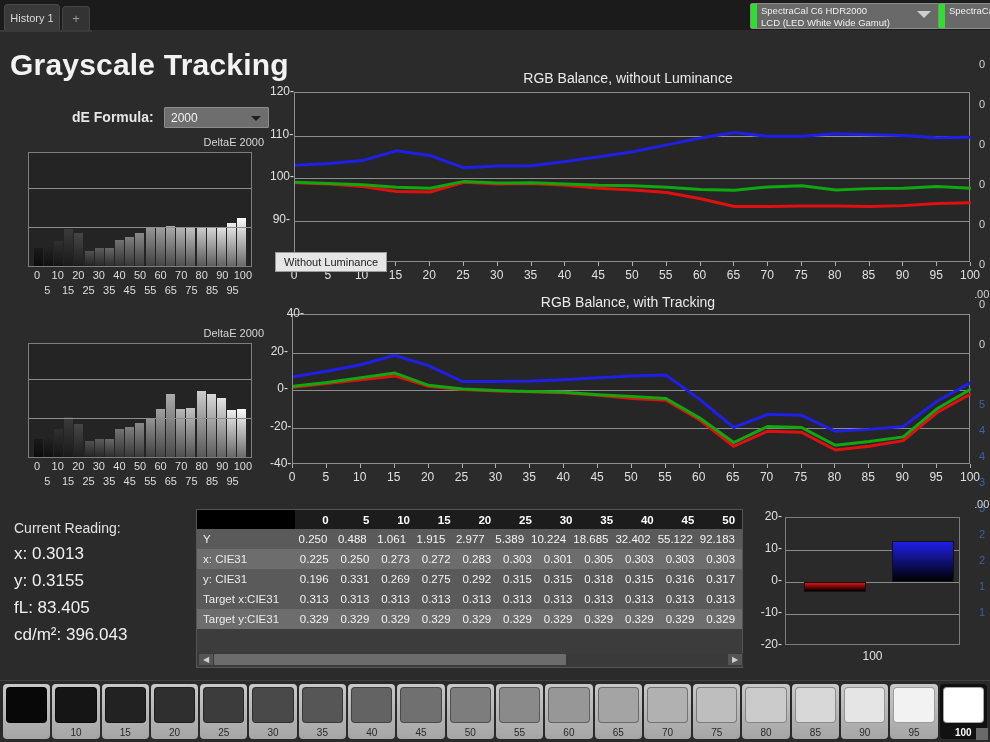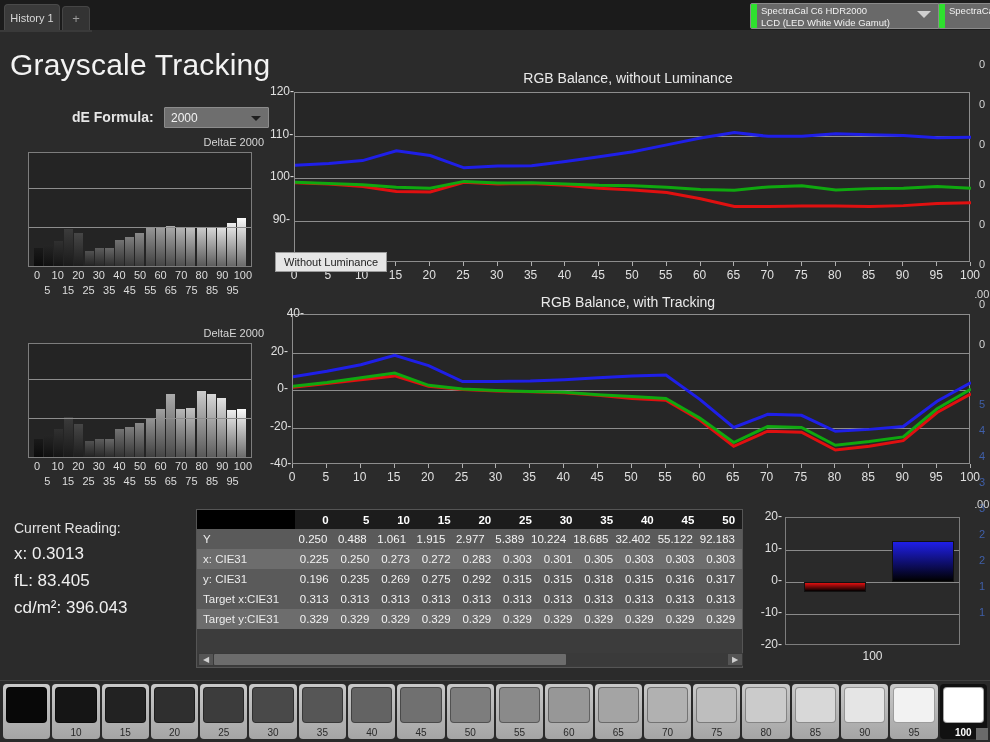--- a/index.html
+++ b/index.html
@@ -39,21 +39,21 @@
   .dev-txt { position:absolute; left:10px; top:1px; font-size:9.5px; color:#f0f0f0; line-height:12px; }
   .dev-caret {
     position:absolute; right:8px; top:7px; width:0;height:0;
     border-left:7px solid transparent; border-right:7px solid transparent;
     border-top:7px solid #cfcfcf;
   }
 
   
   .page-title {
     position:absolute; left:10px; top:48px;
-    font-size:30px; font-weight:400; color:#f2f2f2; letter-spacing:0.2px;
+    font-size:30px; font-weight:700; color:#f2f2f2; letter-spacing:0.2px;
   }
   .formula-row { position:absolute; left:72px; top:107px; width:200px; height:22px; }
   .formula-label { position:absolute; left:0; top:2px; font-size:14px; font-weight:bold; color:#e6e6e6; }
   .formula-select {
     position:absolute; left:92px; top:0; width:105px; height:21px;
     background:#6e6e6e; border:1px solid #8c8c8c; border-radius:1px;
   }
   .formula-value { position:absolute; left:6px; top:3px; font-size:12px; color:#f2f2f2; }
   .formula-caret {
     position:absolute; right:7px; top:8px; width:0;height:0;
@@ -406,20 +406,21 @@
     <div class="rgb-xt" style="left: 666.1px; top: 178px;">95</div>
     <div class="tick" style="left: 700px; top: 172px;"></div>
     <div class="rgb-xt" style="left: 700px; top: 178px;">100</div>
   </div>
 
 <div class="tooltip">Without Luminance</div>
 
 <div class="reading">
   <div class="reading-h">Current Reading:</div>
   <div class="reading-l">x: 0.3013</div>
+  <div class="reading-l">y: 0.3155</div>
   <div class="reading-l">fL: 83.405</div>
   <div class="reading-l">cd/m²: 396.043</div>
 </div>
 
 <div class="tbl">
   <div class="tbl-inner">
       <div class="tbl-row tbl-head">
         <div class="tbl-lbl"></div>
         <div class="tbl-cell">0</div>
         <div class="tbl-cell">5</div>
@@ -457,21 +458,21 @@
         <div class="tbl-cell">0.303</div>
         <div class="tbl-cell">0.301</div>
         <div class="tbl-cell">0.305</div>
         <div class="tbl-cell">0.303</div>
         <div class="tbl-cell">0.303</div>
         <div class="tbl-cell">0.303</div>
       </div>
       <div class="tbl-row r-odd">
         <div class="tbl-lbl">y: CIE31</div>
         <div class="tbl-cell">0.196</div>
-        <div class="tbl-cell">0.235</div>
+        <div class="tbl-cell">0.331</div>
         <div class="tbl-cell">0.269</div>
         <div class="tbl-cell">0.275</div>
         <div class="tbl-cell">0.292</div>
         <div class="tbl-cell">0.315</div>
         <div class="tbl-cell">0.315</div>
         <div class="tbl-cell">0.318</div>
         <div class="tbl-cell">0.315</div>
         <div class="tbl-cell">0.316</div>
         <div class="tbl-cell">0.317</div>
       </div>

